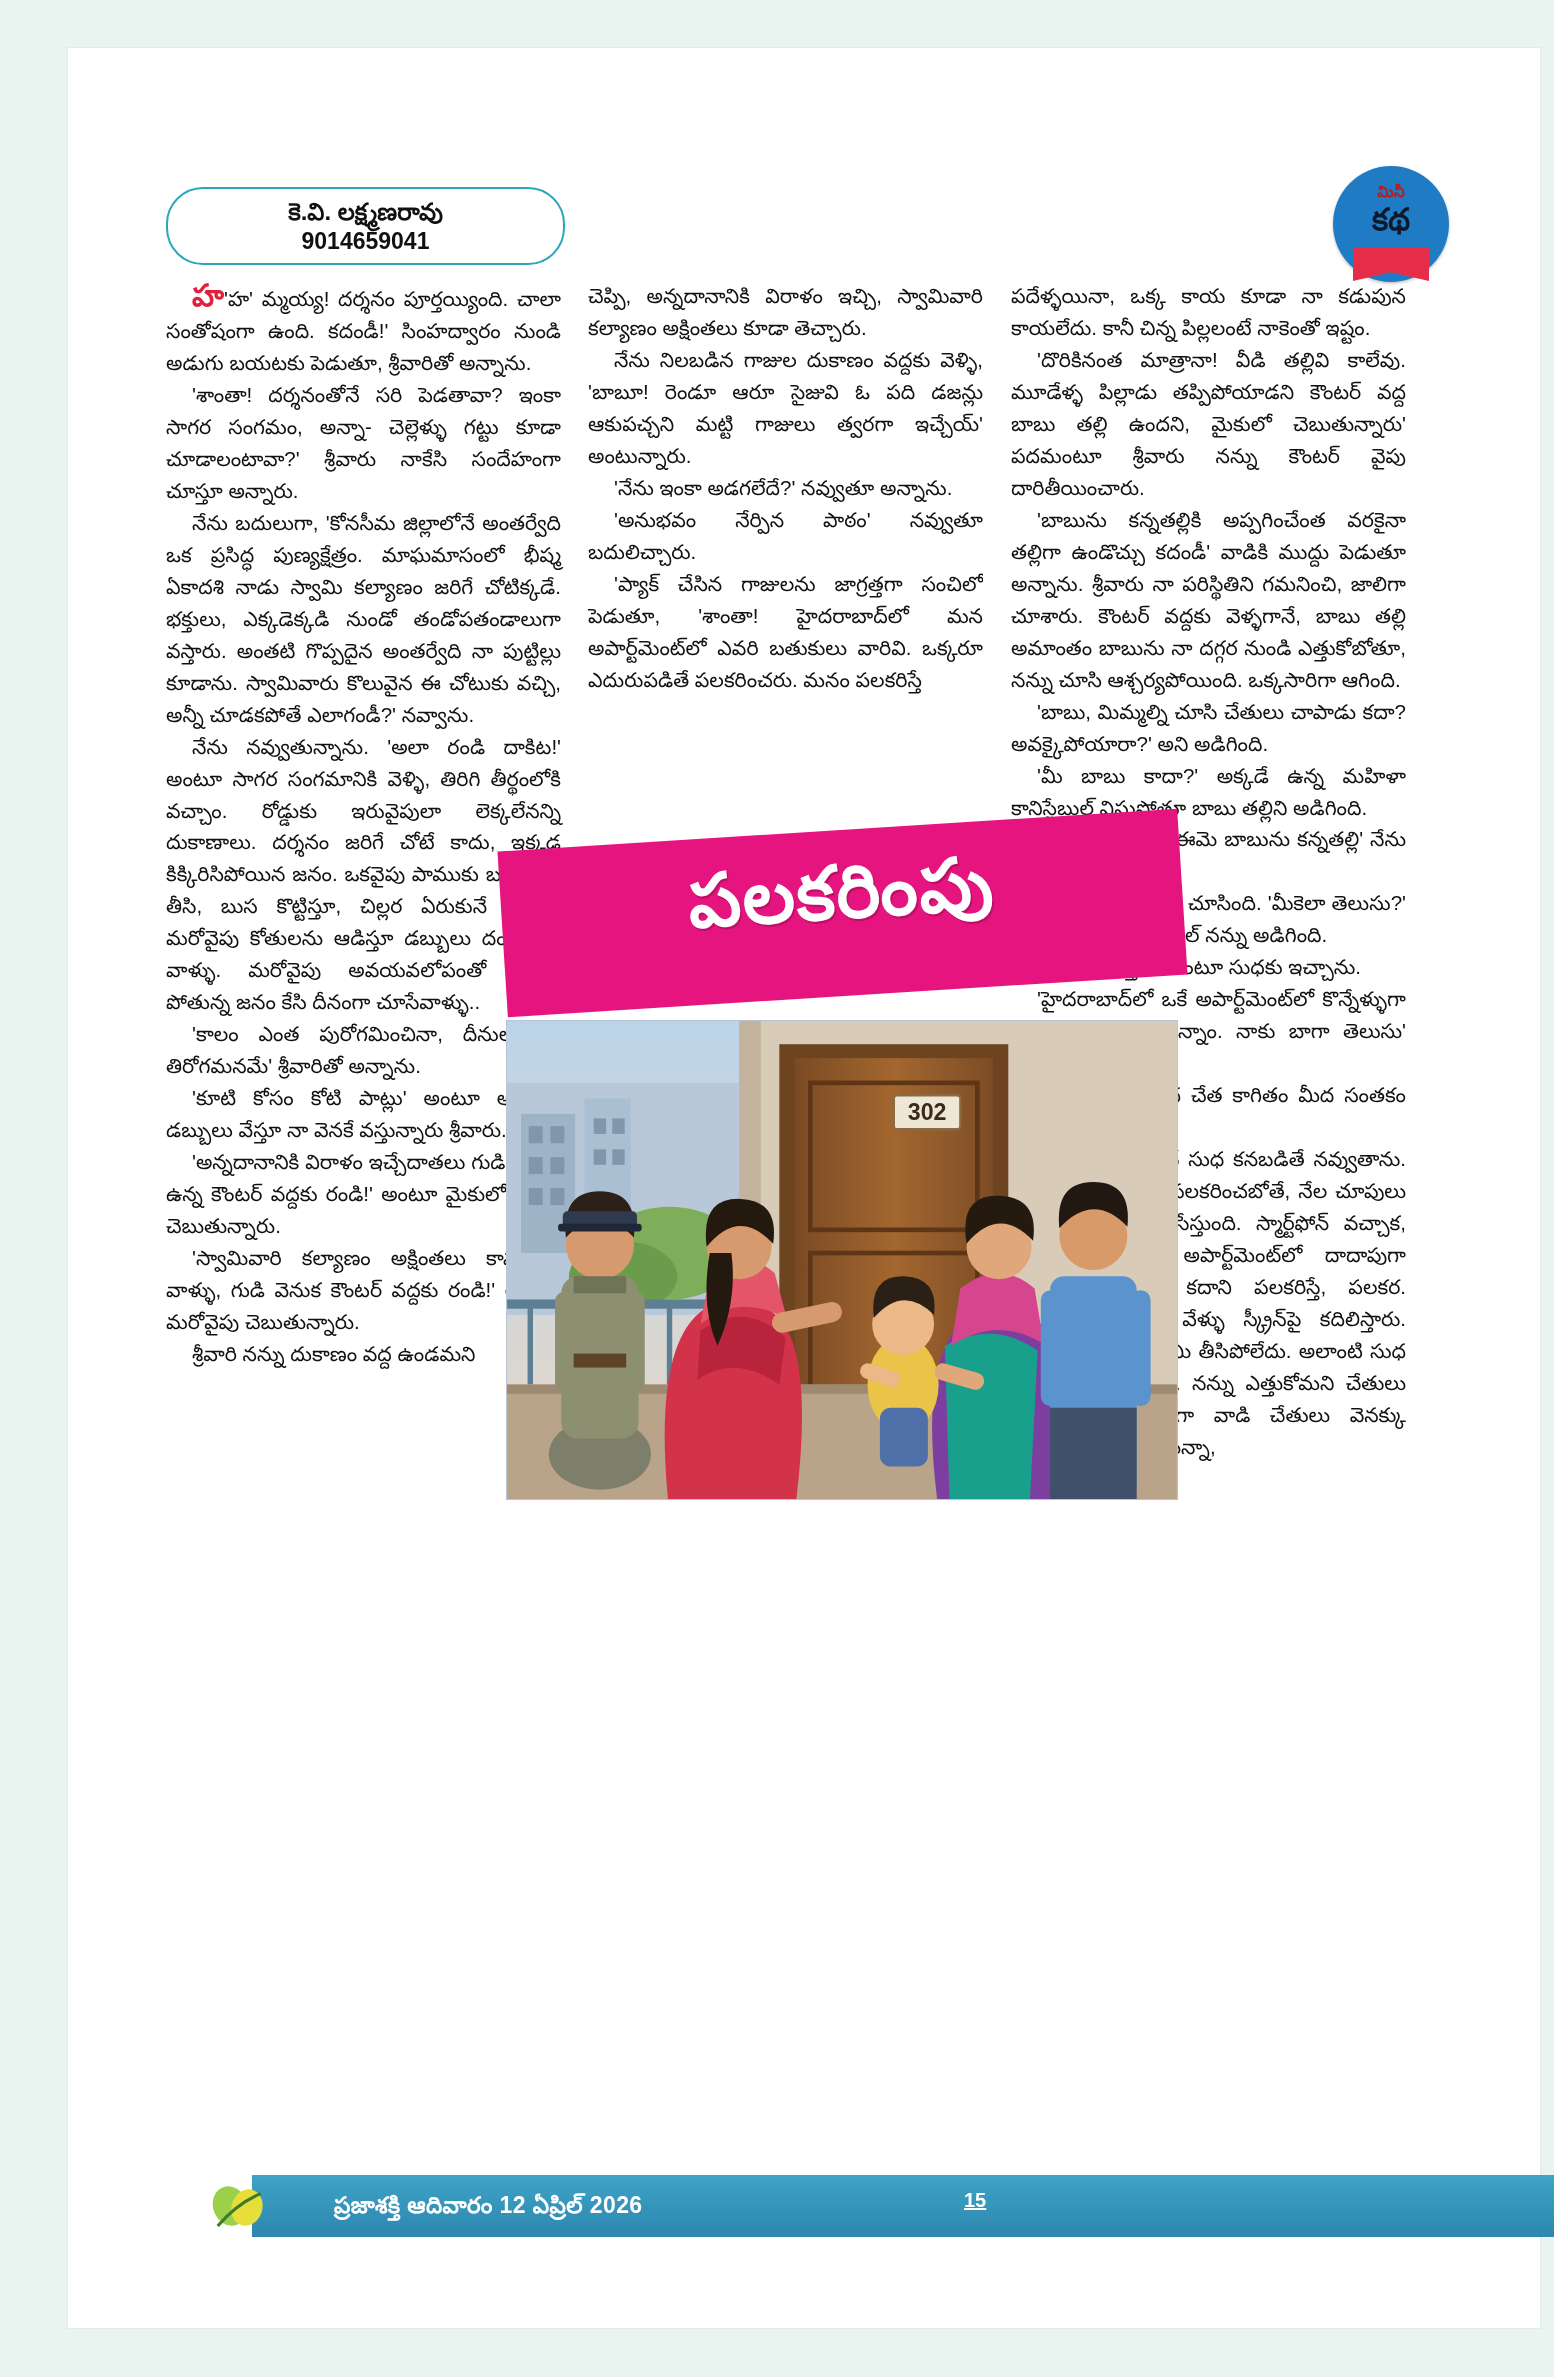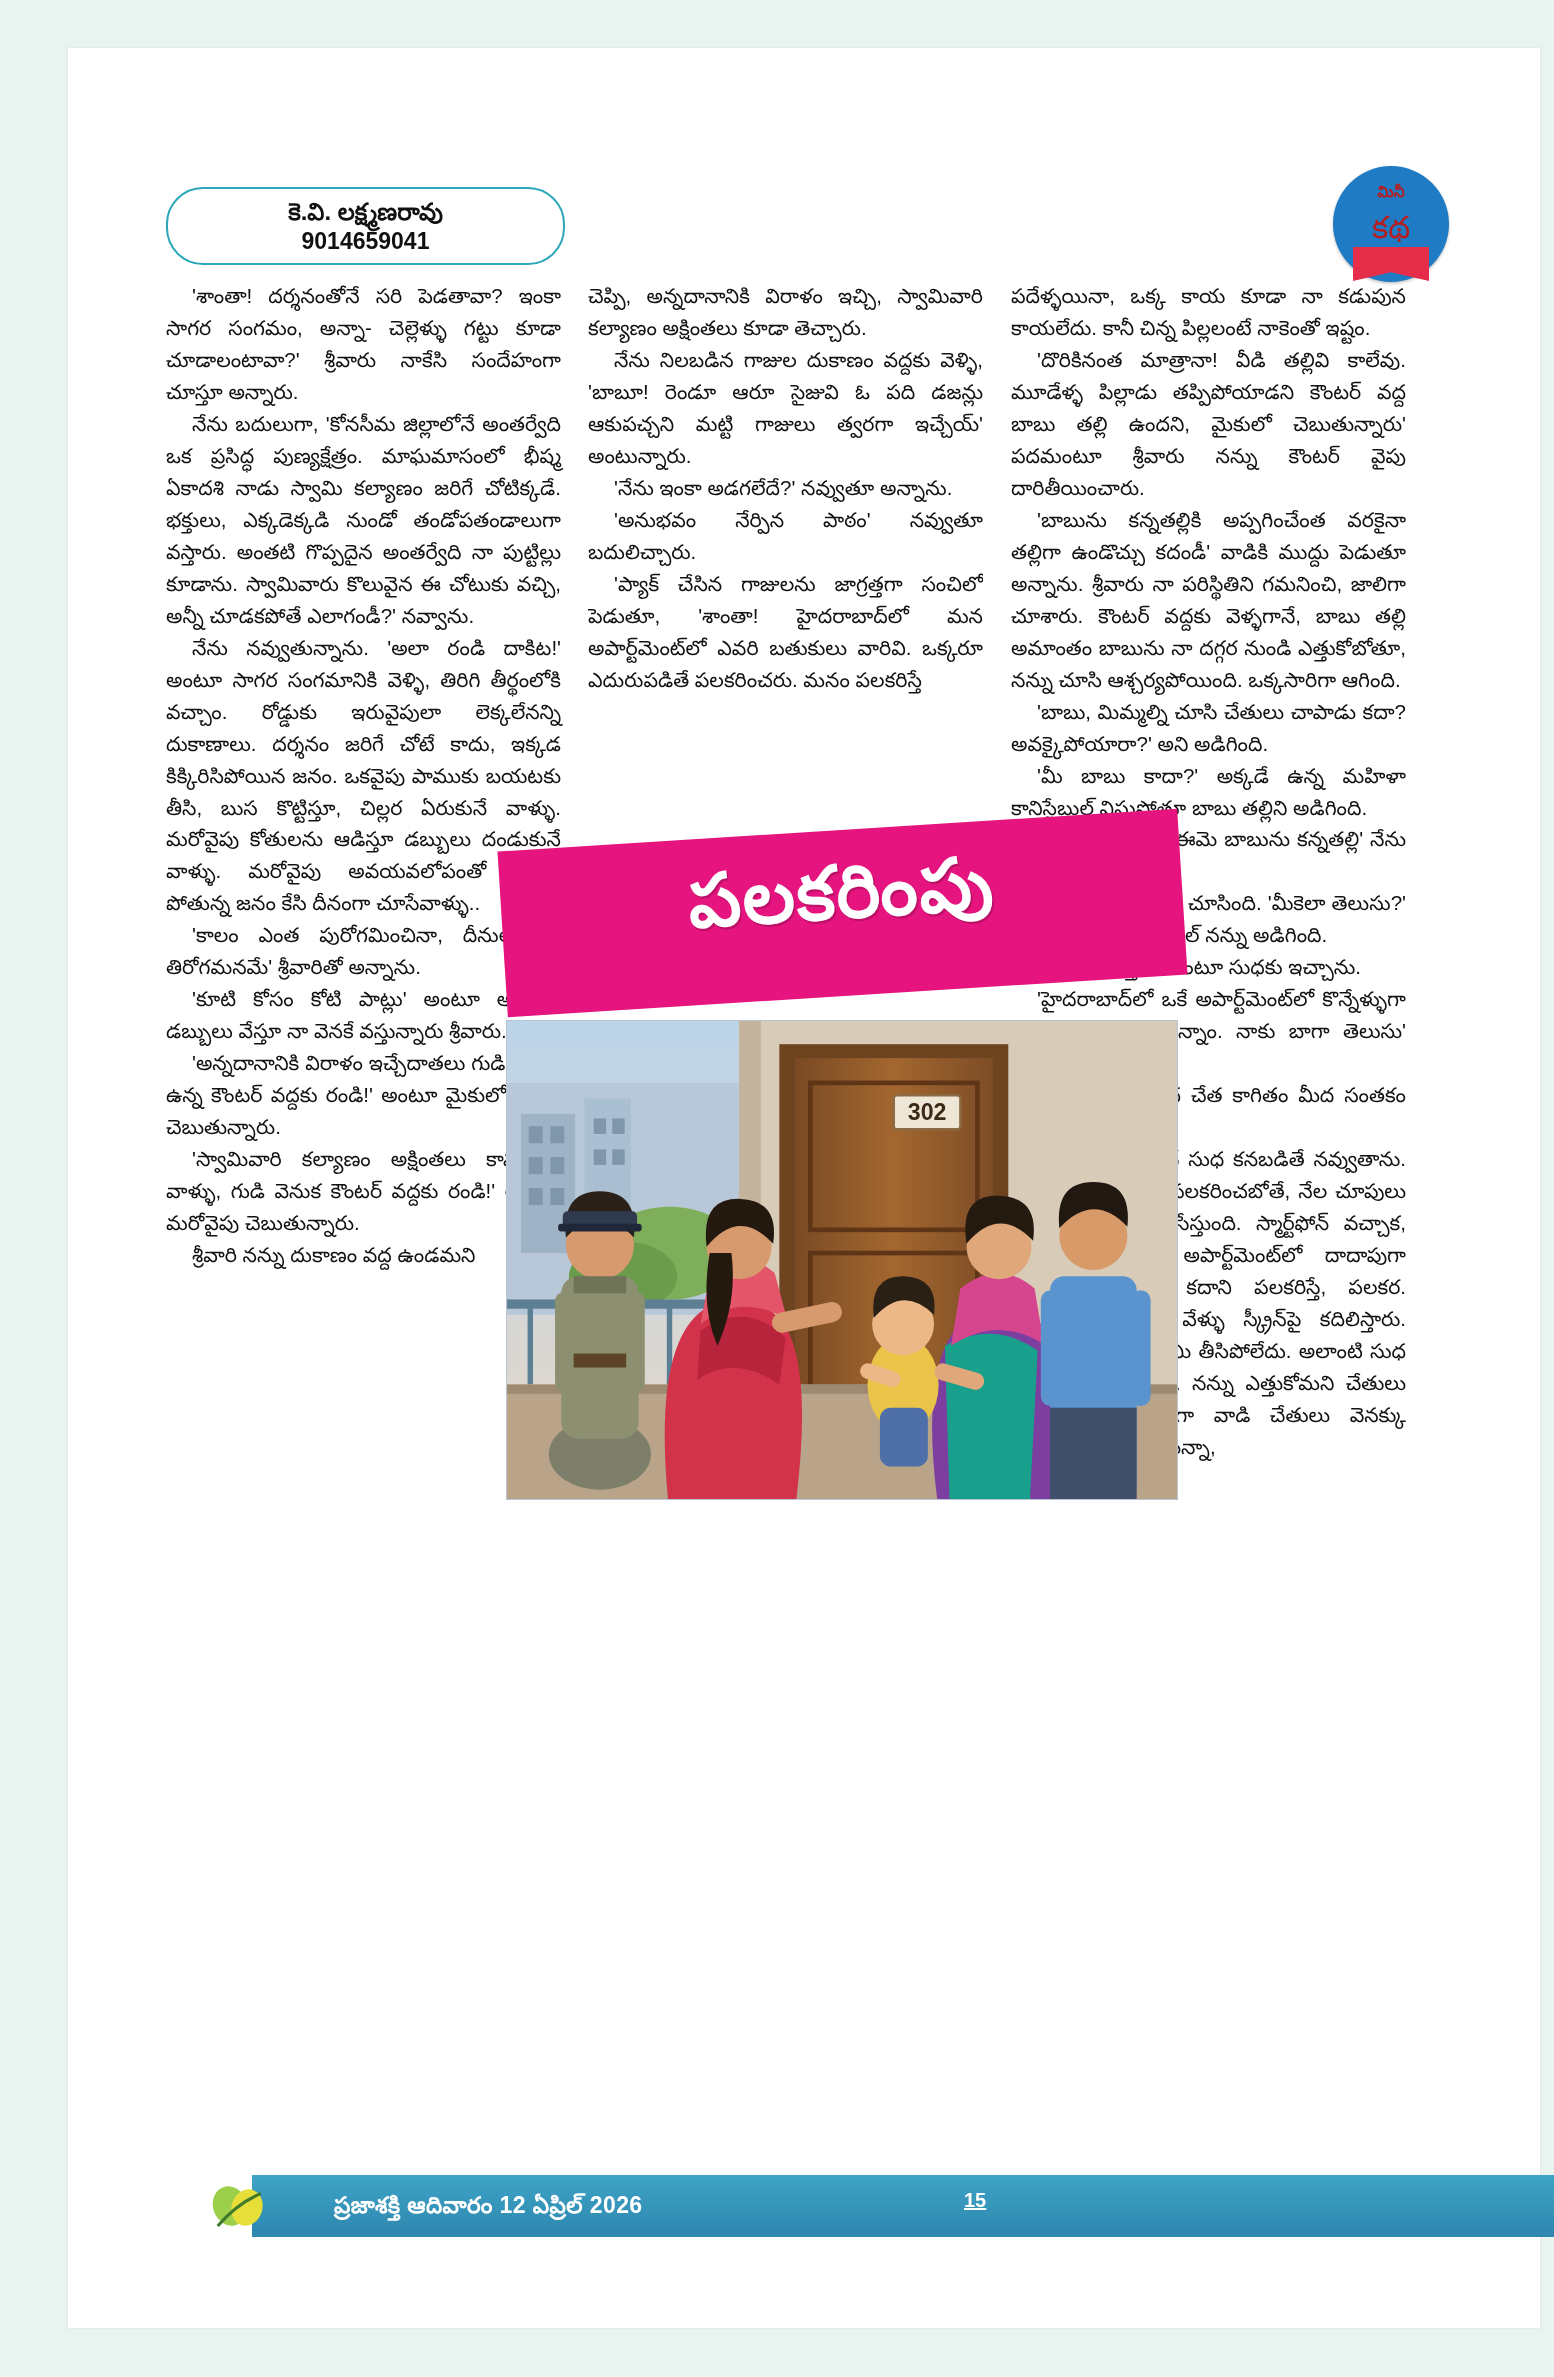--- a/index.html
+++ b/index.html
@@ -44,22 +44,22 @@
   .katha-circle{
     position:absolute;left:0;top:0;width:116px;height:116px;border-radius:50%;
     background:#1e7bc4;
     box-shadow:0 1.5px 3.1px rgba(0,0,0,.25);
   }
   .katha-mini{
     position:absolute;left:0;top:17px;width:116px;text-align:center;
     color:#b91c1c;font-size:15.5px;font-weight:bold;
   }
   .katha-main{
-    position:absolute;left:0;top:44px;width:116px;text-align:center;
-    color:#b91c1c;font-size:31px;font-weight:normal;
+    position:absolute;left:0;top:36px;width:116px;text-align:center;
+    color:#0f172a;font-size:31px;font-weight:bold;
   }
   .katha-ribbon{
     position:absolute;left:20px;top:81px;width:76px;height:34px;
     background:#e52d4a;
     clip-path:polygon(0 0,100% 0,100% 100%,50% 74%,0 100%);
   }
 
   
   .col{
     position:absolute;
@@ -153,20 +153,21 @@
   </div>
 
   <div class="katha-logo">
     <div class="katha-circle"></div>
     <div class="katha-ribbon"></div>
     <div class="katha-mini">మినీ</div>
     <div class="katha-main">కథ</div>
   </div>
 
   <div class="col" id="col1">
+    <p class="dropcap-line"><span class="dropcap">హ</span><span>'హ' మ్మయ్య! దర్శనం పూర్తయ్యింది. చాలా సంతోషంగా ఉంది. కదండీ!' సింహద్వారం నుండి అడుగు బయటకు పెడుతూ, శ్రీవారితో అన్నాను.</span></p>
     <p>'శాంతా! దర్శనంతోనే సరి పెడతావా? ఇంకా సాగర సంగమం, అన్నా- చెల్లెళ్ళు గట్టు కూడా చూడాలంటావా?' శ్రీవారు నాకేసి సందేహంగా చూస్తూ అన్నారు.</p>
     <p>నేను బదులుగా, 'కోనసీమ జిల్లాలోనే అంతర్వేది ఒక ప్రసిద్ధ పుణ్యక్షేత్రం. మాఘమాసంలో భీష్మ ఏకాదశి నాడు స్వామి కల్యాణం జరిగే చోటిక్కడే. భక్తులు, ఎక్కడెక్కడి నుండో తండోపతండాలుగా వస్తారు. అంతటి గొప్పదైన అంతర్వేది నా పుట్టిల్లు కూడాను. స్వామివారు కొలువైన ఈ చోటుకు వచ్చి, అన్నీ చూడకపోతే ఎలాగండీ?' నవ్వాను.</p>
     <p>నేను నవ్వుతున్నాను. 'అలా రండి దాకిట!' అంటూ సాగర సంగమానికి వెళ్ళి, తిరిగి తీర్థంలోకి వచ్చాం. రోడ్డుకు ఇరువైపులా లెక్కలేనన్ని దుకాణాలు. దర్శనం జరిగే చోటే కాదు, ఇక్కడ కిక్కిరిసిపోయిన జనం. ఒకవైపు పాముకు బయటకు తీసి, బుస కొట్టిస్తూ, చిల్లర ఏరుకునే వాళ్ళు. మరోవైపు కోతులను ఆడిస్తూ డబ్బులు దండుకునే వాళ్ళు. మరోవైపు అవయవలోపంతో దారిన పోతున్న జనం కేసి దీనంగా చూసేవాళ్ళు..</p>
     <p>'కాలం ఎంత పురోగమించినా, దీనుల గతి తిరోగమనమే' శ్రీవారితో అన్నాను.</p>
     <p>'కూటి కోసం కోటి పాట్లు' అంటూ అందరికీ డబ్బులు వేస్తూ నా వెనకే వస్తున్నారు శ్రీవారు.</p>
     <p>'అన్నదానానికి విరాళం ఇచ్చేదాతలు గుడి పక్కనే ఉన్న కౌంటర్ వద్దకు రండి!' అంటూ మైకులో గట్టిగా చెబుతున్నారు.</p>
     <p>'స్వామివారి కల్యాణం అక్షింతలు కావలసిన వాళ్ళు, గుడి వెనుక కౌంటర్ వద్దకు రండి!' అంటూ మరోవైపు చెబుతున్నారు.</p>
     <p>శ్రీవారి నన్ను దుకాణం వద్ద ఉండమని</p>
     <p></p>
   </div>

